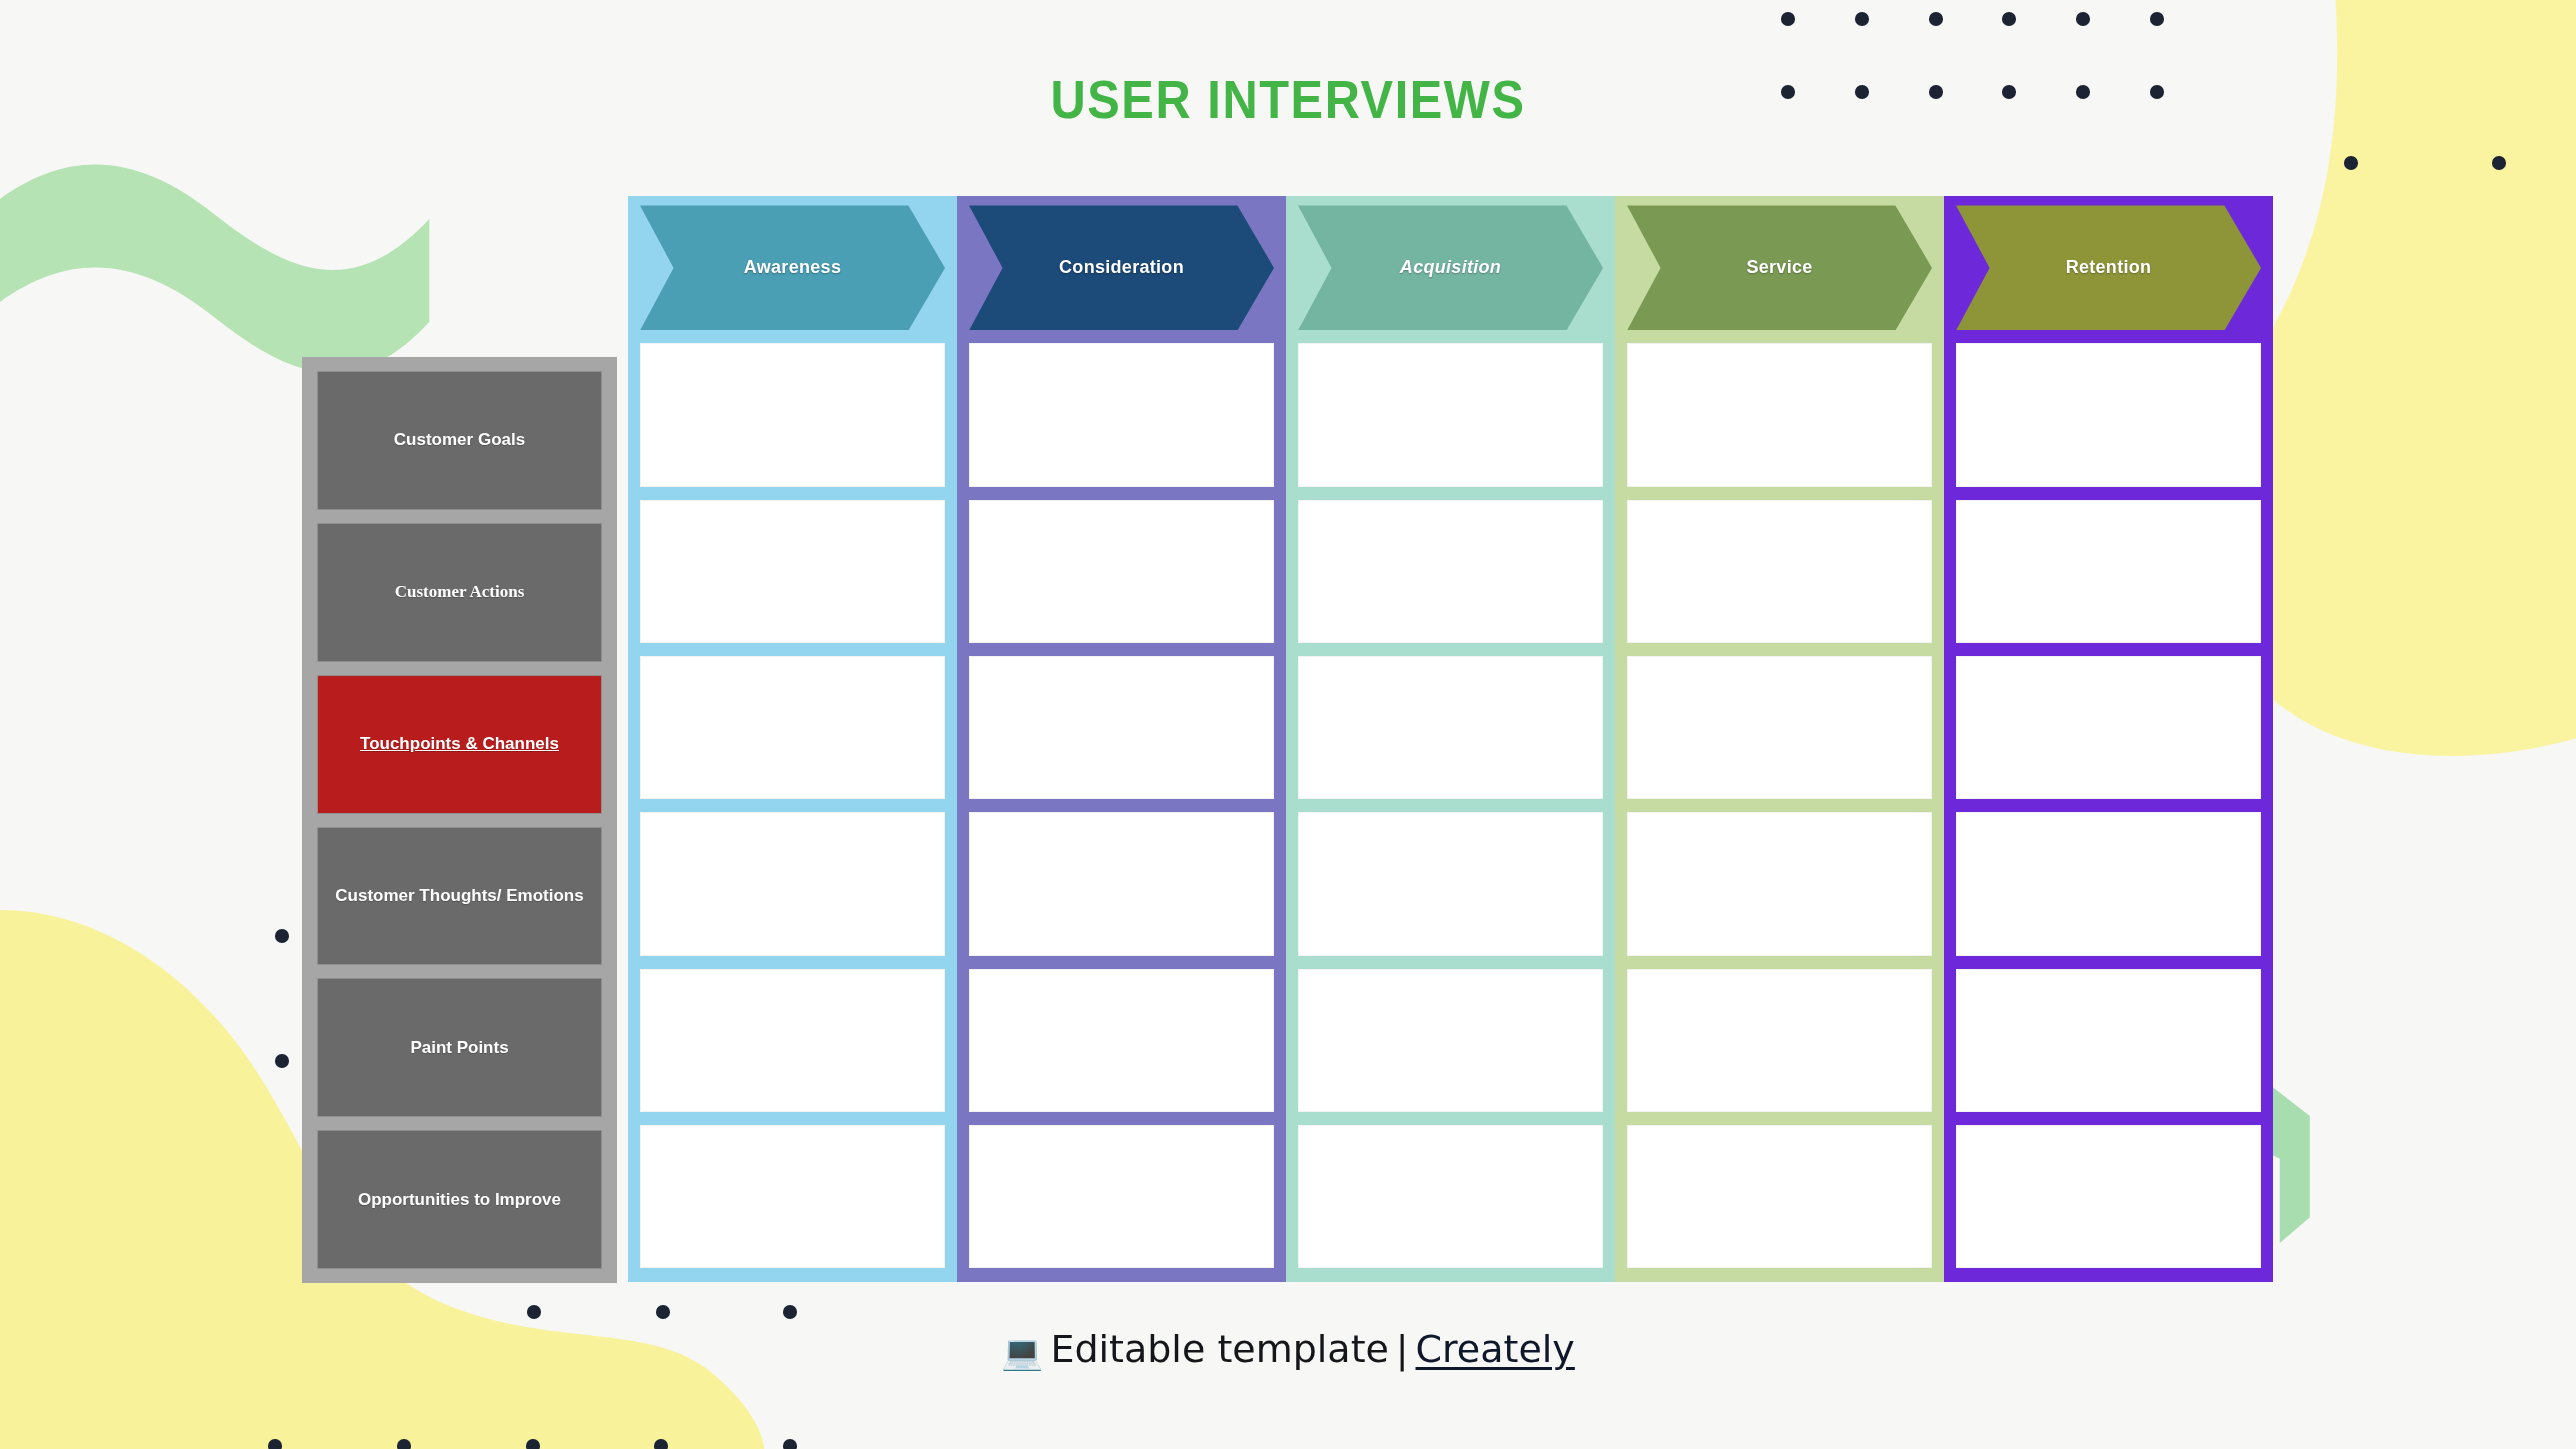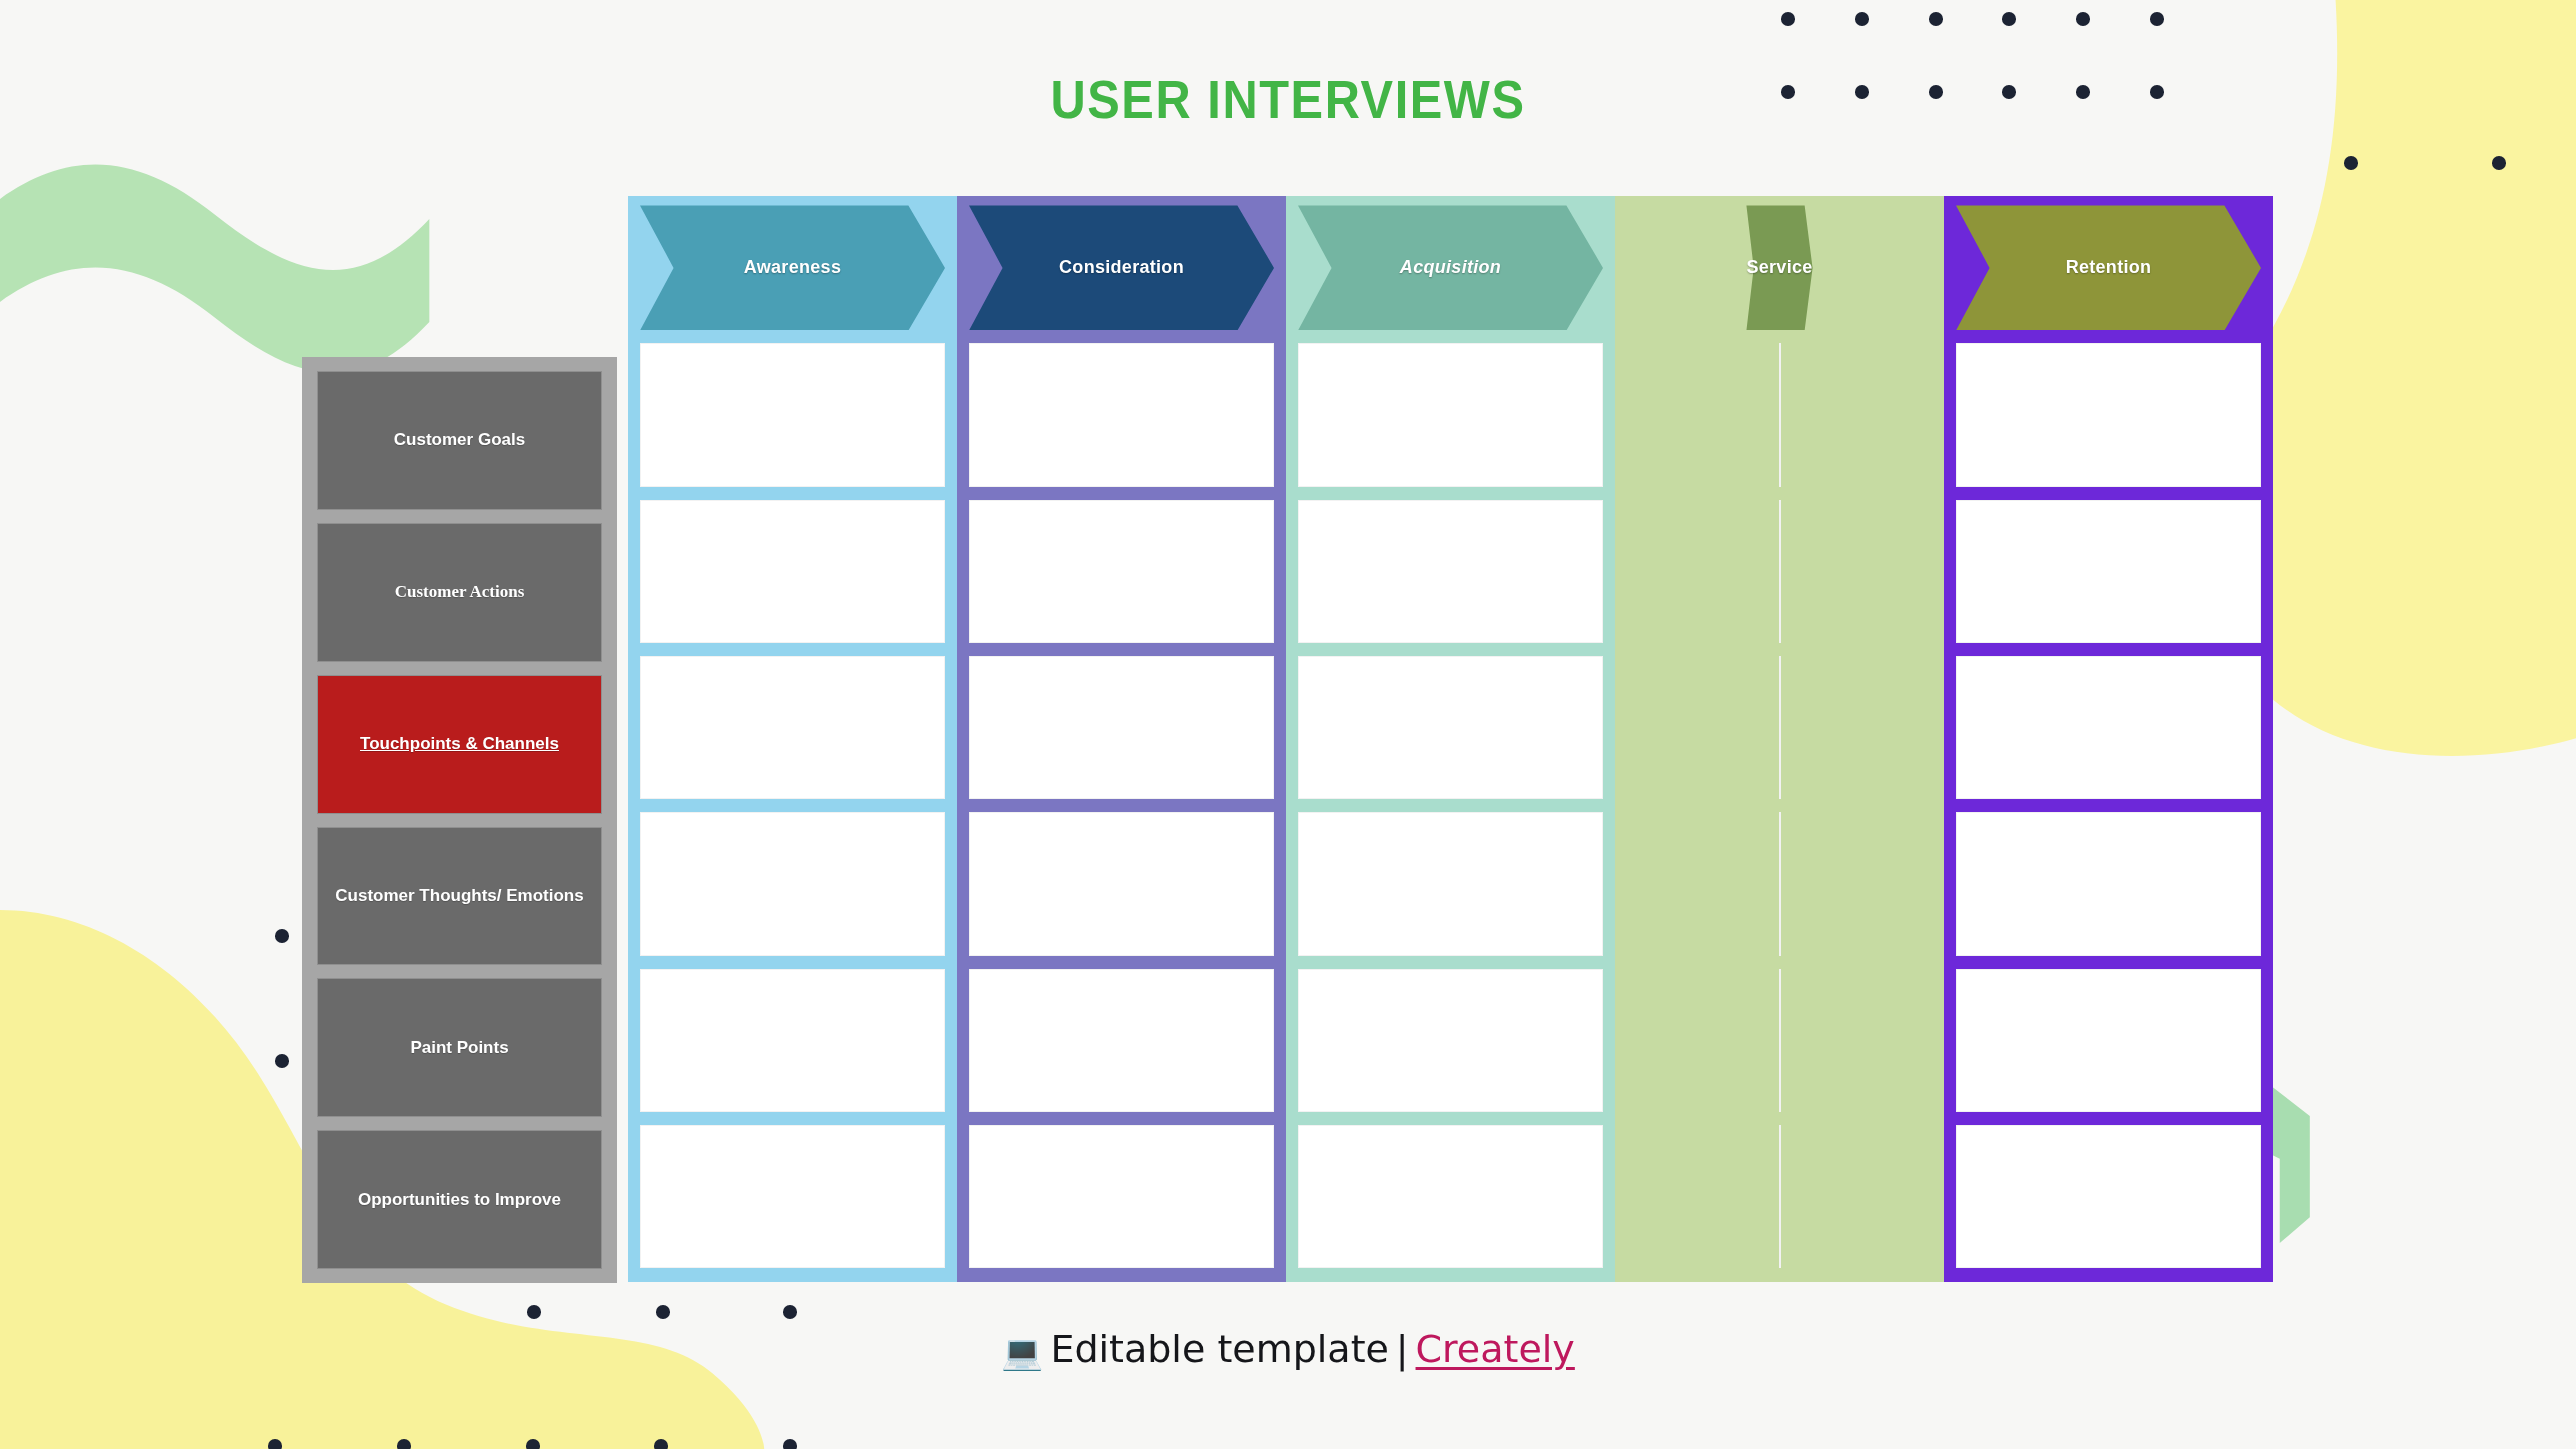--- a/index.html
+++ b/index.html
@@ -151,21 +151,21 @@
     top: 1327px;
     width: 2576px;
     text-align: center;
     font-size: 38px;
     color: #15161a;
     font-family: "DejaVu Sans", sans-serif;
   }
   #footer .laptop { font-size: 34px; margin-right: 6.9px; vertical-align: -1.7px; }
   #footer .sep { color: #15161a; margin: 0 6.9px; }
   #footer a {
-    color: #be185d;
+    color: #0f172a;
     text-underline-offset: 5.2px;
     text-decoration-thickness: 2.6px;
   }
 </style>
 </head>
 <body>
 
 <div id="canvas">
 
   <svg class="bg-layer" viewBox="0 0 3000 1688" preserveAspectRatio="none">
@@ -248,21 +248,21 @@
             <div class="chevron" style="background: rgb(116, 181, 162);"></div>
             <span class="col-header-label">Acquisition</span>
           </div>
           <div class="cell" style="background: rgb(255, 255, 255);"></div>
           <div class="cell" style="background: rgb(255, 255, 255);"></div>
           <div class="cell" style="background: rgb(255, 255, 255);"></div>
           <div class="cell" style="background: rgb(255, 255, 255);"></div>
           <div class="cell" style="background: rgb(255, 255, 255);"></div>
           <div class="cell" style="background: rgb(255, 255, 255);"></div>
         </div>
-        <div class="col" style="background: rgb(198, 219, 162); align-items: center;">
+        <div class="col" style="background: rgb(198, 219, 162);">
           <div class="col-header">
             <div class="chevron" style="background: rgb(122, 154, 83);"></div>
             <span class="col-header-label">Service</span>
           </div>
           <div class="cell" style="background: rgb(255, 255, 255);"></div>
           <div class="cell" style="background: rgb(255, 255, 255);"></div>
           <div class="cell" style="background: rgb(255, 255, 255);"></div>
           <div class="cell" style="background: rgb(255, 255, 255);"></div>
           <div class="cell" style="background: rgb(255, 255, 255);"></div>
           <div class="cell" style="background: rgb(255, 255, 255);"></div>

